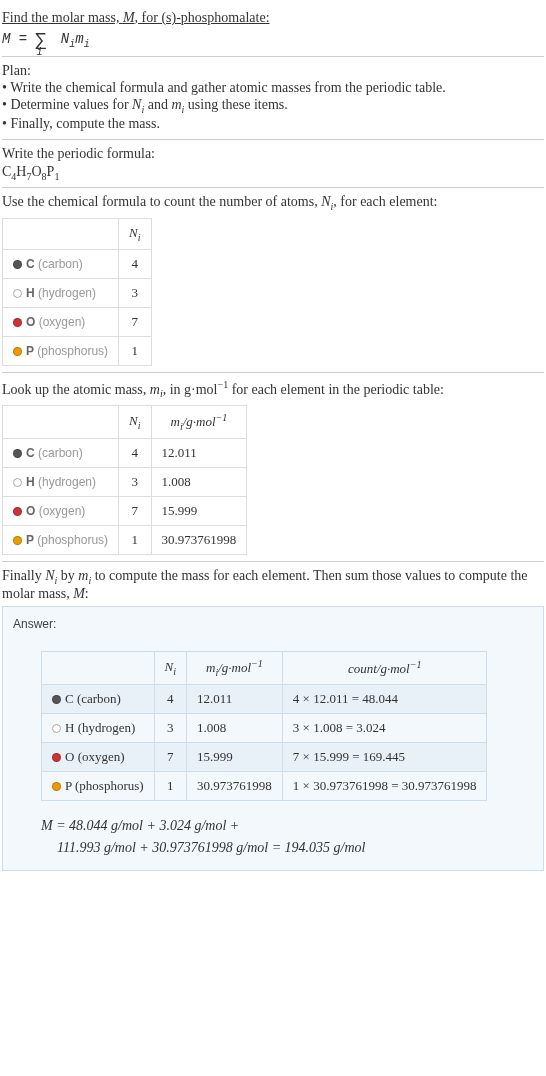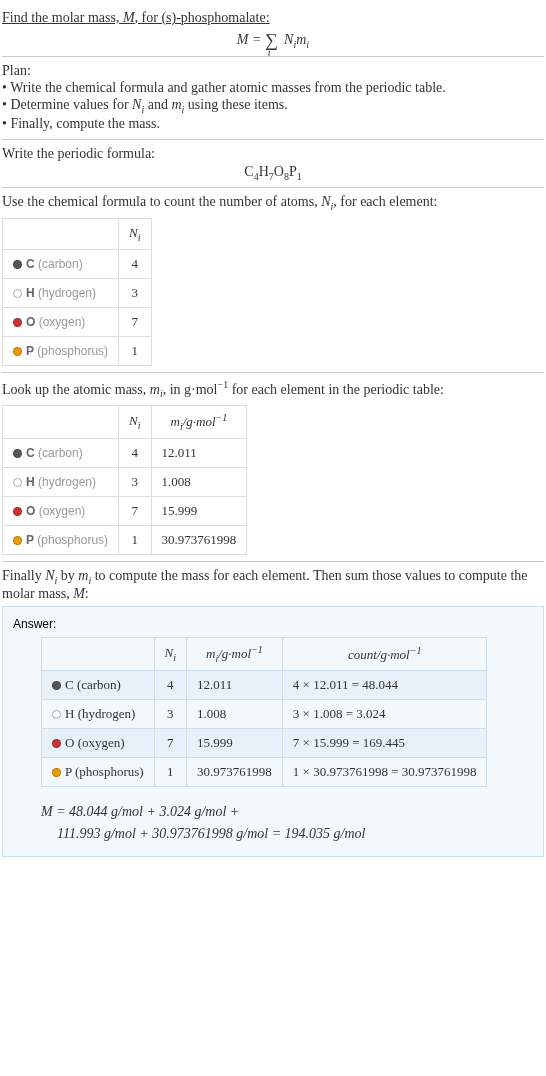--- a/index.html
+++ b/index.html
@@ -12,30 +12,29 @@
   padding: 4px 2px;
 }
 .section {
   padding: 6px 0;
   border-bottom: 1px solid #ccc;
 }
 .section.noborder { border-bottom: none; }
 .intro-line { margin-bottom: 2px; text-decoration: underline; }
 .formula-line {
   font-style: italic;
-  font-family: Liberation Serif, serif;
-  text-align: center;
+  font-family: Liberation Mono, monospace;
 }
 .sigma { font-style: normal; font-size: 18px; position: relative; top: 2px; }
 .sub { font-size: 10px; vertical-align: sub; font-style: italic; }
 .sub-n { font-size: 10px; vertical-align: sub; font-style: normal; }
 .sup { font-size: 10px; vertical-align: super; }
 .plan-list { padding-left: 0; }
 .plan-item { margin: 1px 0; }
-.chem-formula { margin-top: 2px; text-align: center; }
+.chem-formula { margin-top: 2px; }
 .table {
   border-collapse: collapse;
   margin-top: 6px;
 }
 .table td, .table th {
   border: 1px solid #ddd;
   padding: 6px 10px;
   font-size: 13px;
   text-align: left;
 }
@@ -64,24 +63,24 @@
 .dot.h { background: #fff; border: 1px solid #aaa; }
 .dot.o { background: #c33; }
 .dot.p { background: #e90; }
 .answer-box {
   border: 1px solid #cde;
   background: #f3f8fc;
   padding: 10px 10px 10px 10px;
   margin-top: 4px;
 }
 .answer-label {
-  color: #000000;
+  color: #404040;
   font-family: Arial, sans-serif;
   font-size: 12px;
-  margin-bottom: 6px;
+  margin-bottom: 20px;
 }
 .answer-inner { padding-left: 28px; }
 .answer-table {
   border-collapse: collapse;
   margin-bottom: 14px;
 }
 .answer-table td, .answer-table th {
   border: 1px solid #cde;
   padding: 6px 10px;
   font-size: 13px;

